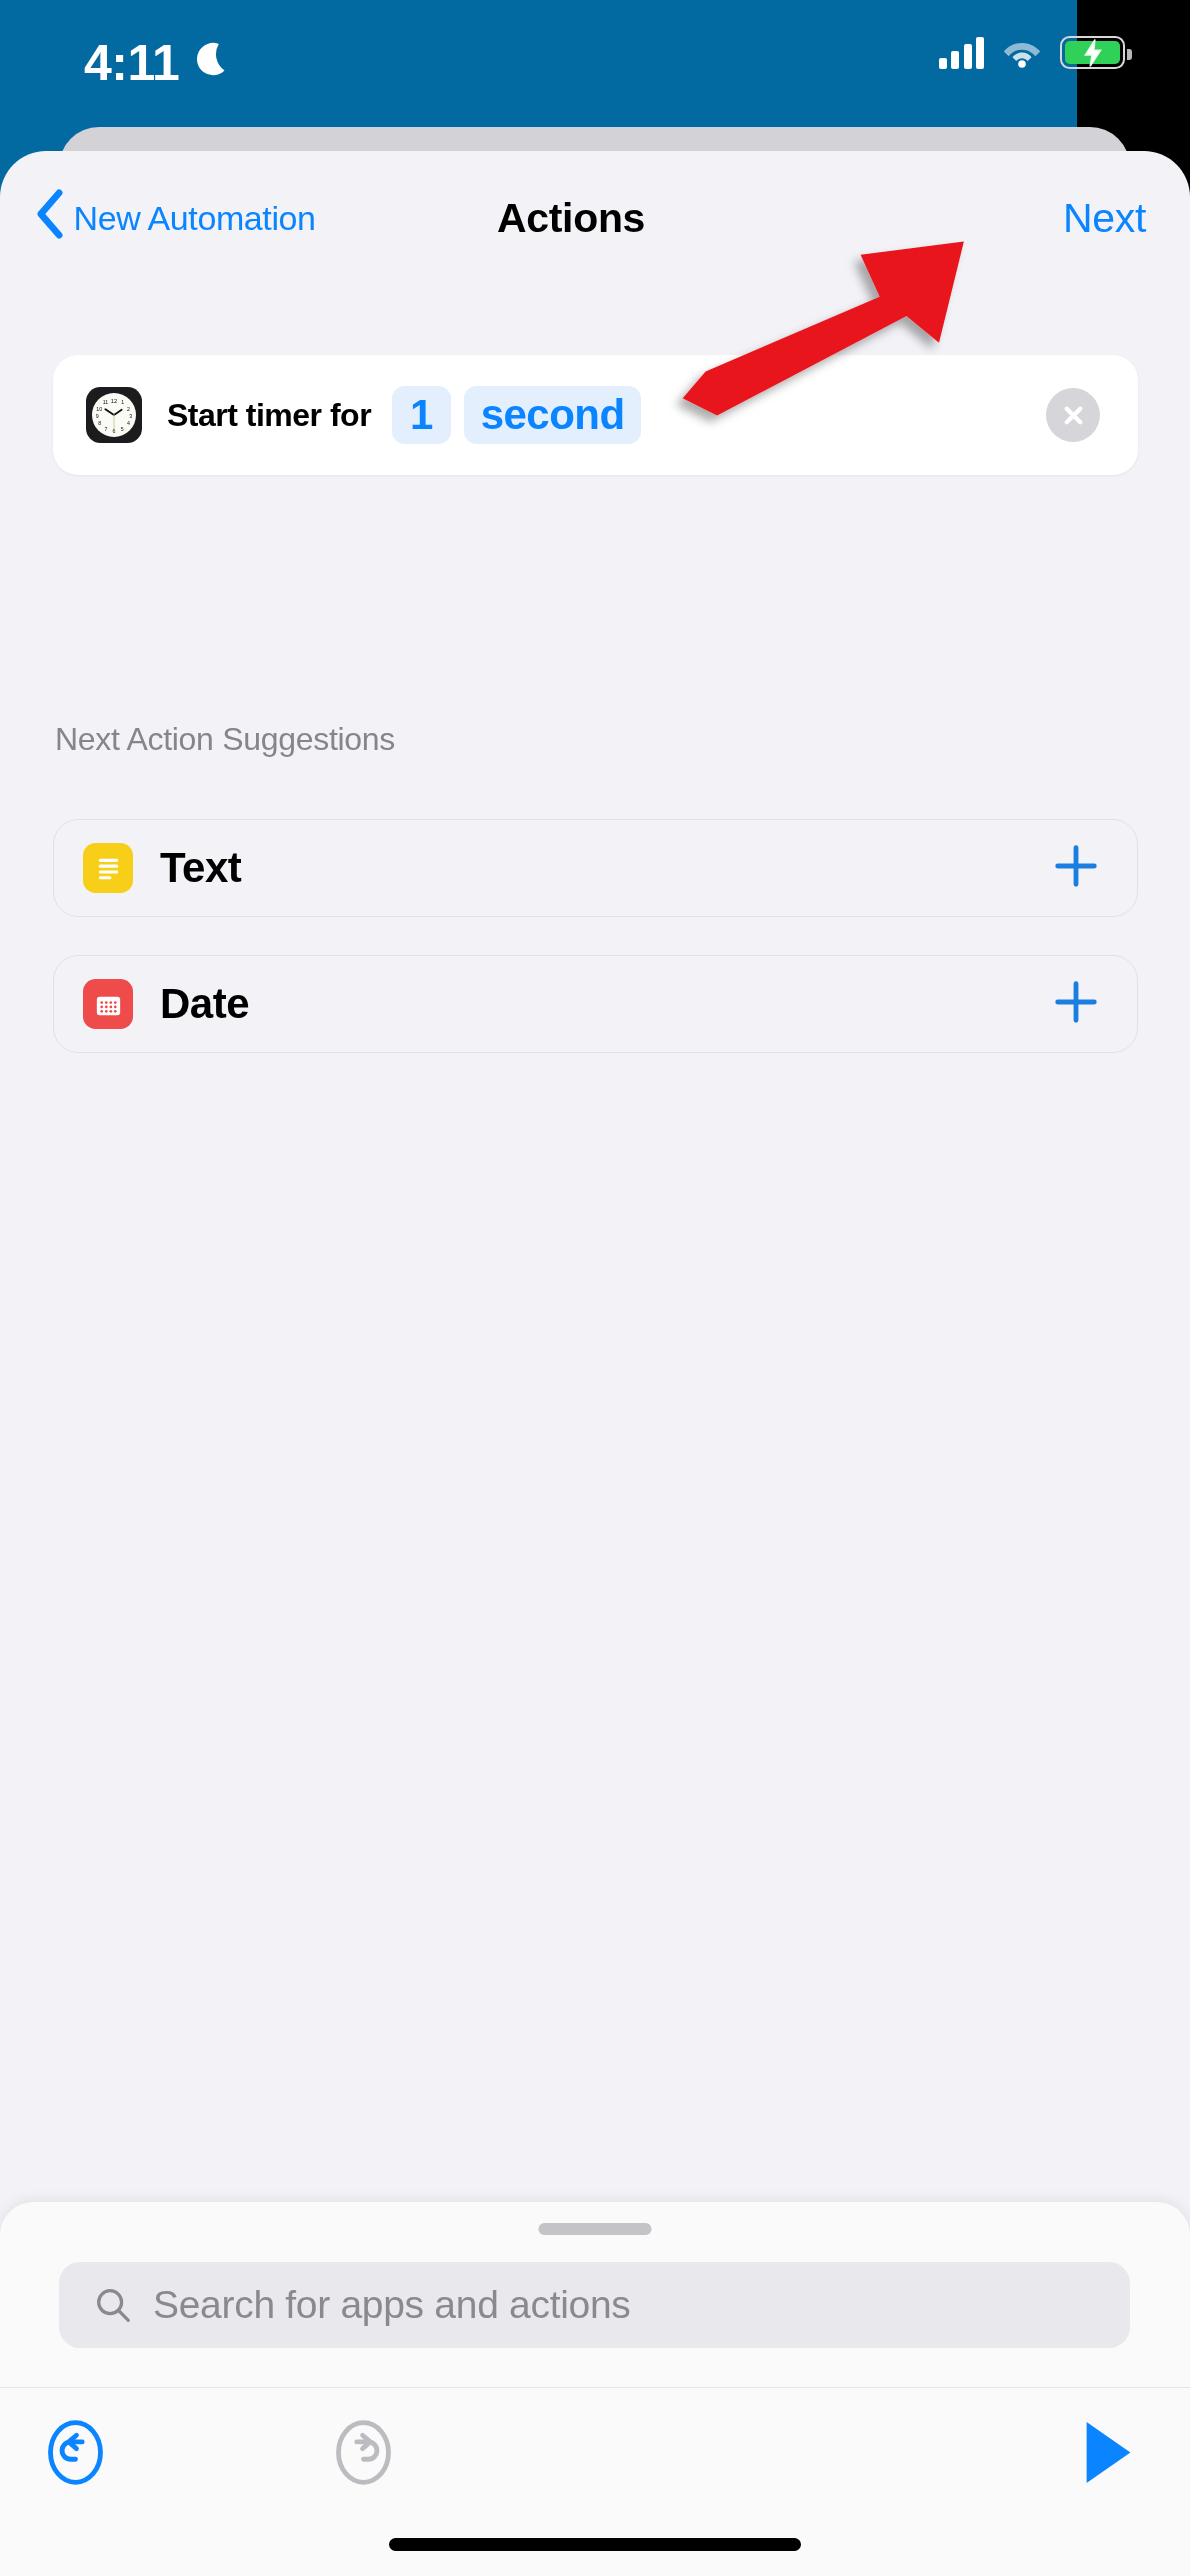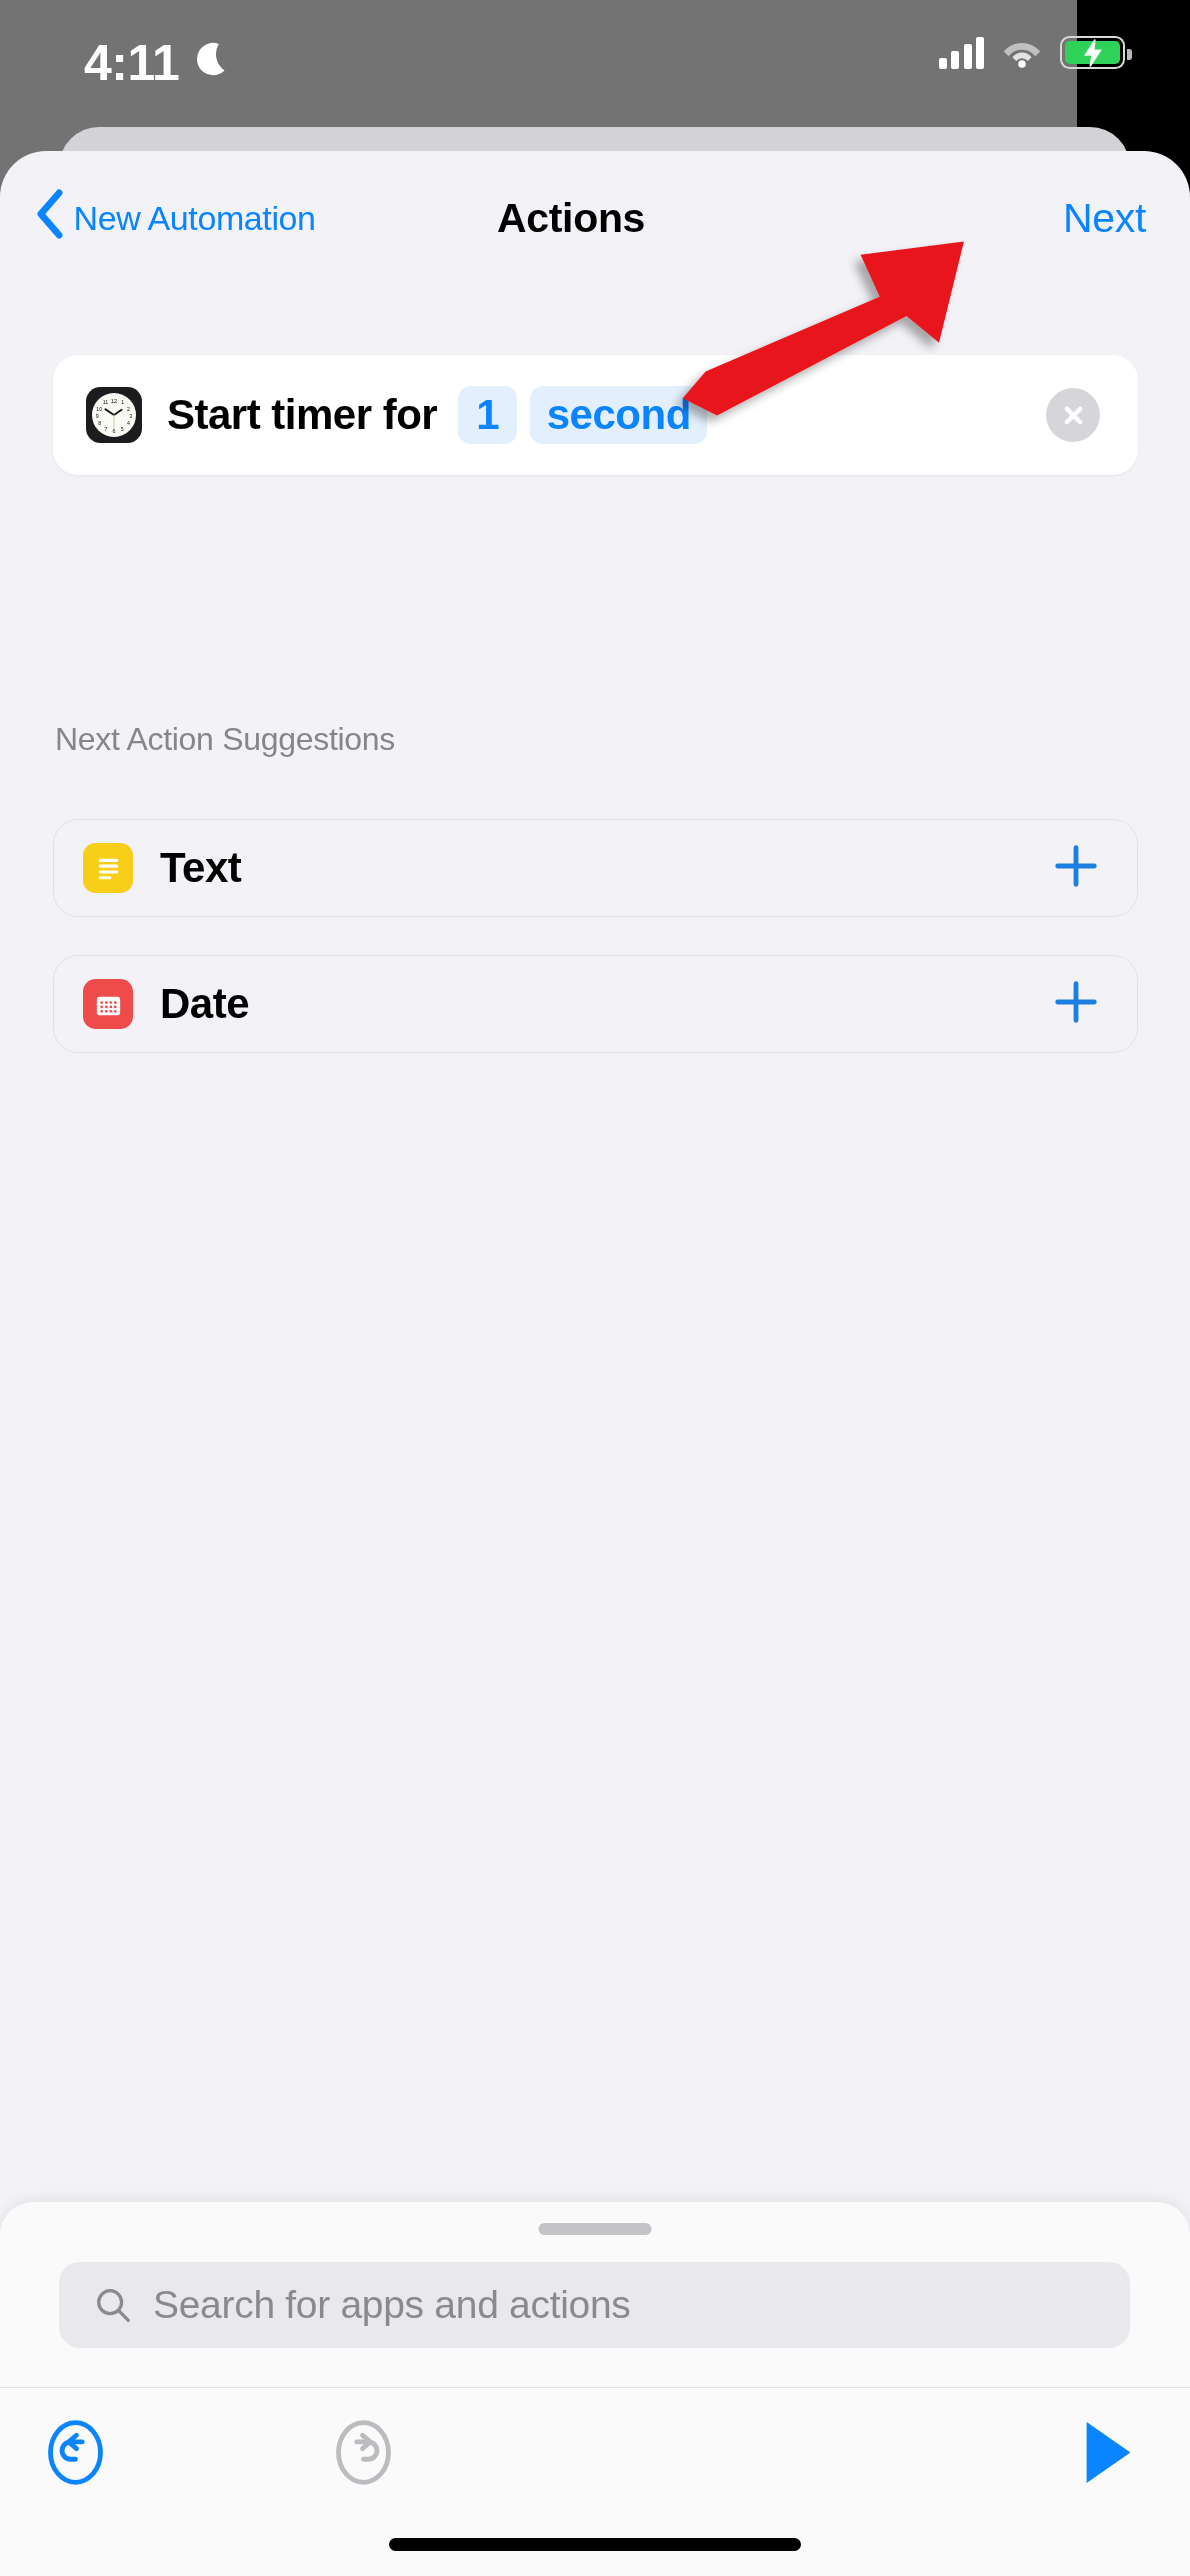--- a/index.html
+++ b/index.html
@@ -5,21 +5,21 @@
   * { margin:0; padding:0; box-sizing:border-box; }
   html, body {
     width:1190px; height:2576px;
     background:#000;
     font-family:"Liberation Sans", sans-serif;
     overflow:hidden;
   }
   #screen {
     position:relative;
     width:1077px; height:2576px;
-    background:#737373;
+    background:#0369a1;
   }
 
   
   .statusbar {
     position:absolute; top:0; left:0;
     width:1190px; height:134px;
     color:#fff;
   }
   .sb-time {
     position:absolute; left:84px; top:35px;
@@ -110,21 +110,21 @@
     border-radius:14.4px;
     position:relative; flex:0 0 auto;
     display:flex; align-items:center; justify-content:center;
   }
   .clock-face{
     width:44px; height:44px; border-radius:50%;
     background:#fbfbf5;
     position:relative;
   }
   .action-text{
-    font-size:42px; color:#000; font-weight:600;
+    font-size:32px; color:#000; font-weight:600;
     letter-spacing:-0.5px;
     margin-left:25px;
     white-space:nowrap;
   }
   .token{
     display:inline-block;
     color:#0a84ff; font-weight:600;
     background:#e3effc;
     border-radius:12.5px;
     padding:4.8px 16.3px;

